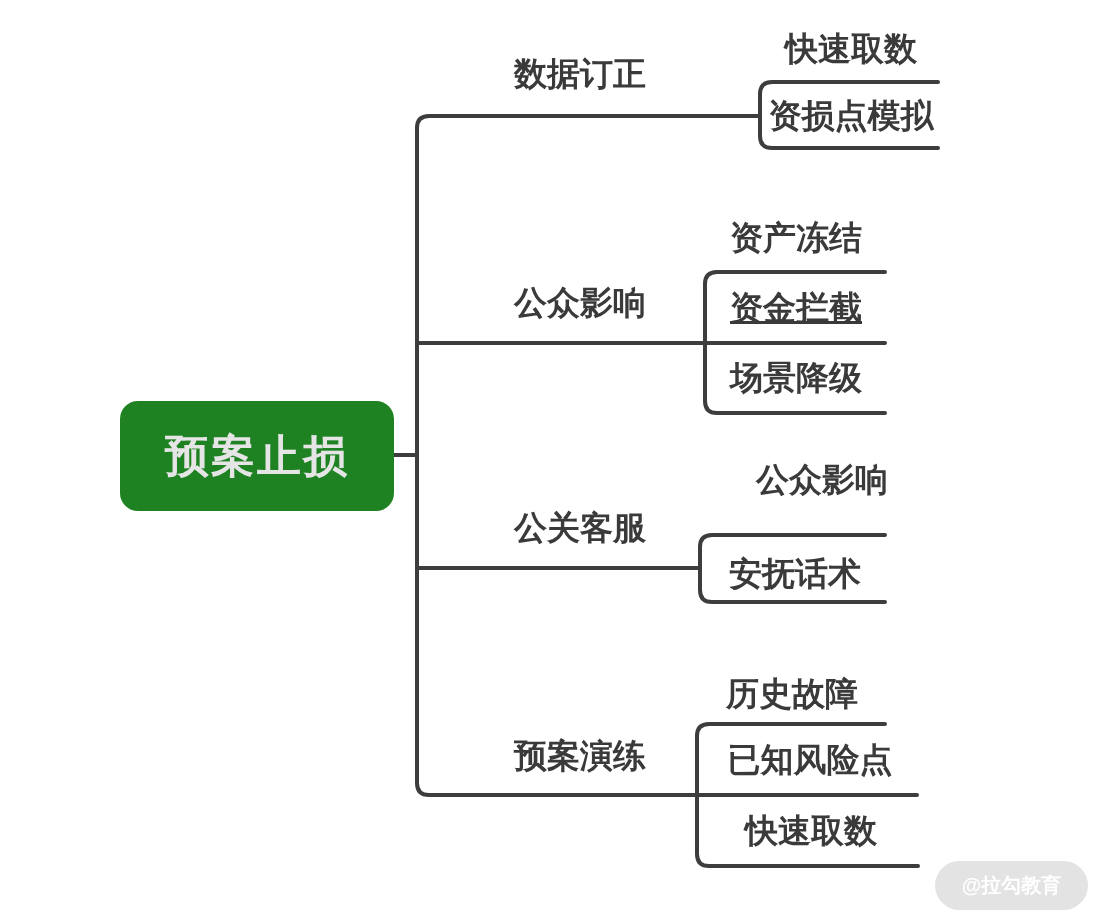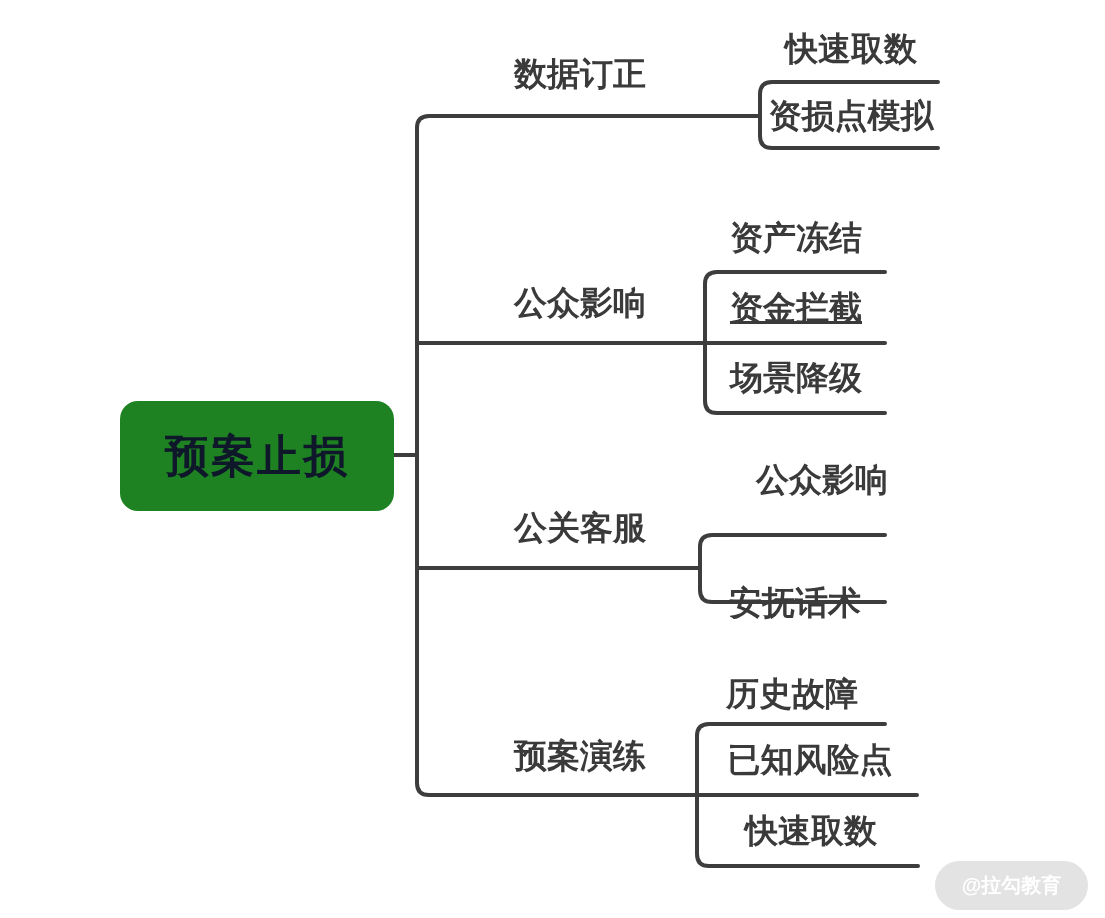--- a/index.html
+++ b/index.html
@@ -17,21 +17,21 @@
     stroke-width:4;
     stroke-linecap:round;
   }
   .root-node{
     position:absolute;
     left:120px;top:401px;
     width:274px;height:110px;
     background:#1e8223;
     border-radius:18px;
     display:flex;align-items:center;justify-content:center;
-    color:#0f172a;
+    color:#e5e5e5;
     font-size:44px;font-weight:bold;
     letter-spacing:2px;
     white-space:nowrap;
   }
   .topic{
     position:absolute;
     font-size:33px;font-weight:bold;
     color:#3a3a3a;
     height:40px;line-height:40px;
     text-align:center;
@@ -43,21 +43,21 @@
   .t-b2{top:283px;}
   .t-b3{top:508px;}
   .t-b4{top:736px;}
   
   .t-b1c1{left:762px;width:178px;top:29px;}
   .t-b1c2{left:762px;width:178px;top:96px;}
   .t-b2c1{left:705px;width:182px;top:218px;}
   .t-b2c2{left:705px;width:182px;top:288px;text-decoration:underline;}
   .t-b2c3{left:705px;width:182px;top:358px;}
   .t-b3c1{left:702px;width:186px;top:460px;text-align:right;}
-  .t-b3c2{left:702px;width:186px;top:554px;margin-top:29px;}
+  .t-b3c2{left:702px;width:186px;top:554px;}
   .t-b4c1{left:697px;width:190px;top:674px;}
   .t-b4c2{left:700px;width:220px;top:740px;}
   .t-b4c3{left:700px;width:222px;top:811px;}
   .watermark{
     position:absolute;
     left:935px;top:861px;
     width:153px;height:49px;
     background:#e3e3e3;
     border-radius:25px;
     display:flex;align-items:center;justify-content:center;

